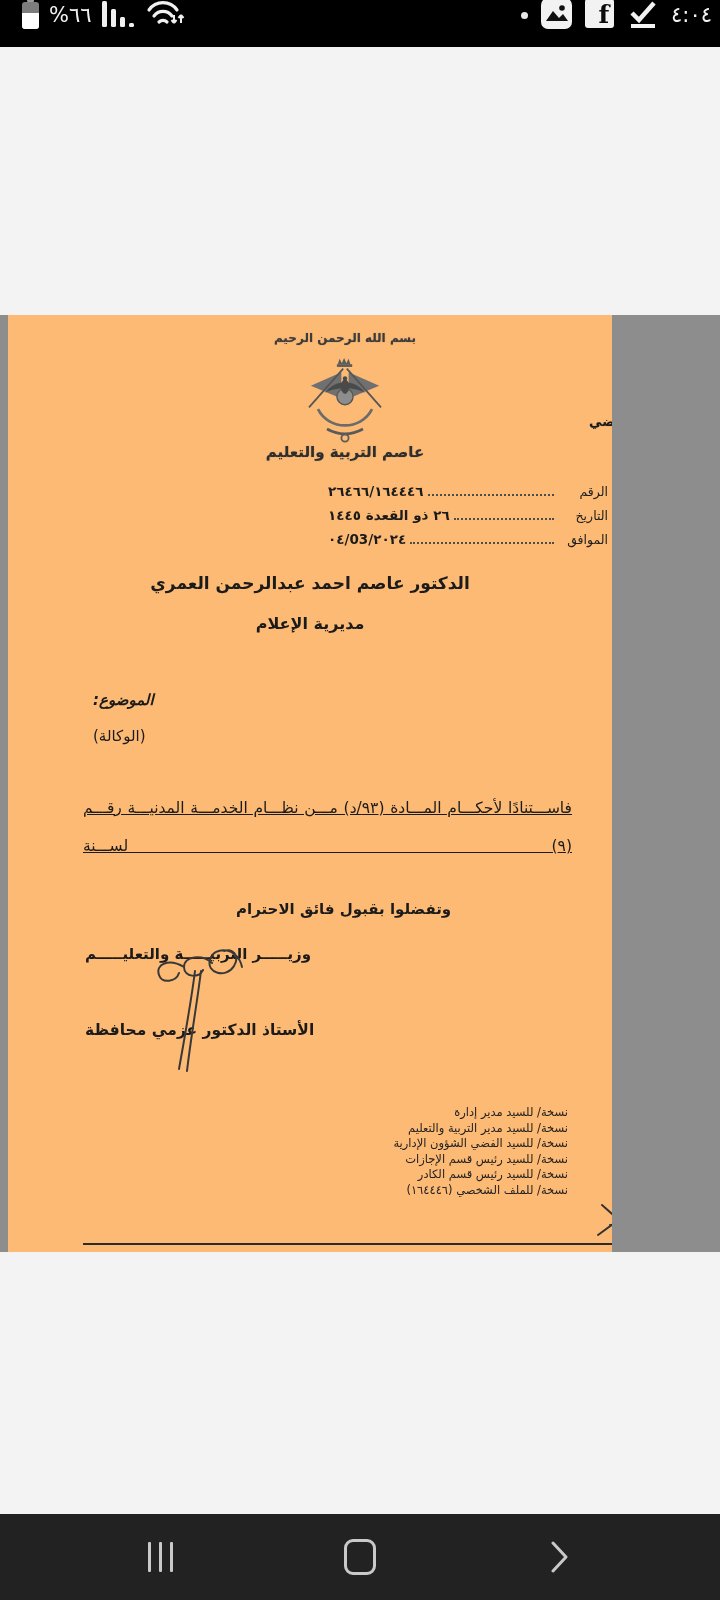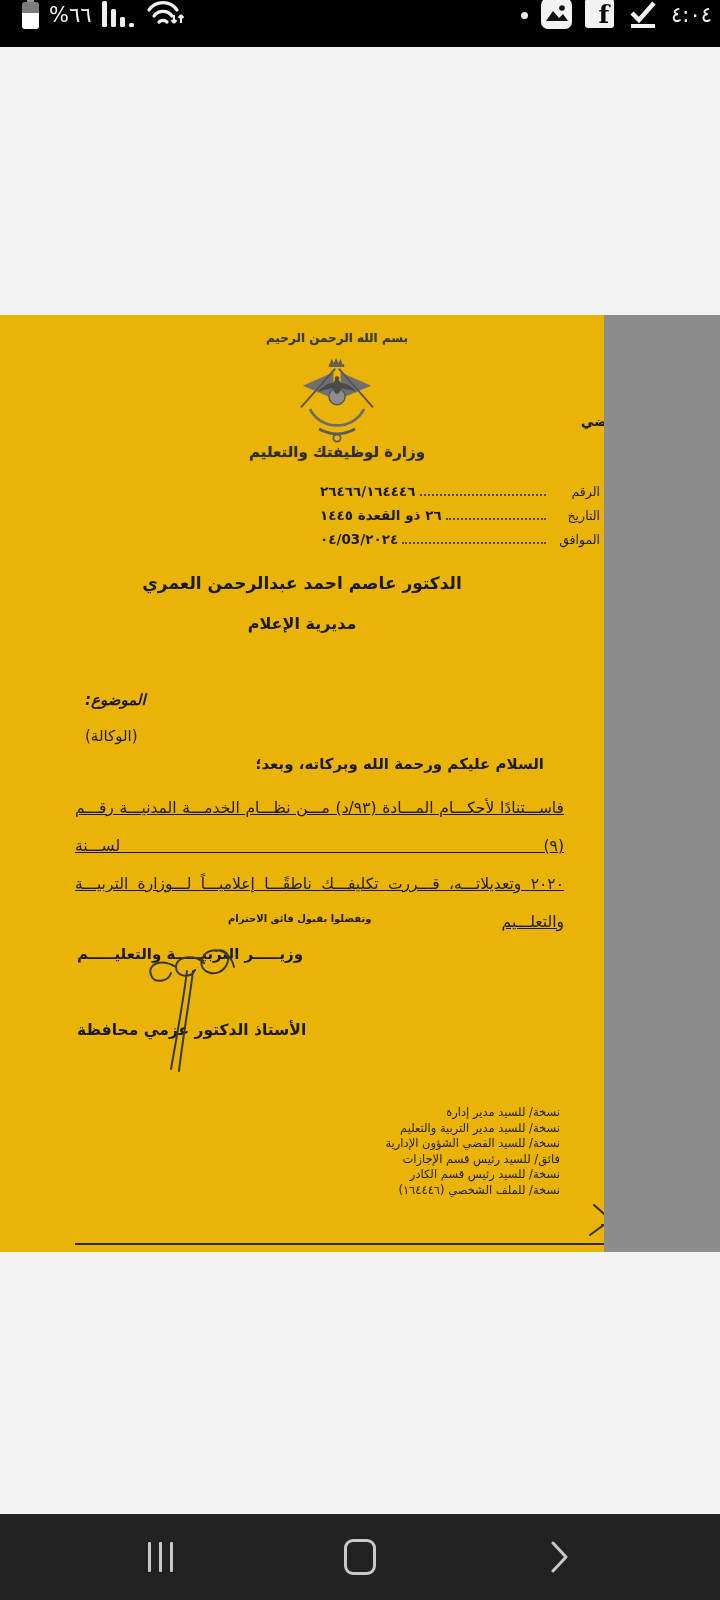--- a/index.html
+++ b/index.html
@@ -14,21 +14,21 @@
     box-sizing:border-box;padding:0 8px 16px 22px;z-index:50;
   }
   .sb-group{display:flex;align-items:center;gap:10px;}
   .sb-group.right{gap:13px;}
   .sb-text{color:#f2f2f2;font-size:21px;line-height:1;}
   .sb-dot{width:7px;height:7px;border-radius:50%;background:#e8e8e8;}
   
   .viewer{position:absolute;top:47px;left:0;right:0;bottom:86px;background:#f3f3f3;}
   .page-strip{position:absolute;top:268px;left:0;width:720px;height:937px;background:#8d8d8d;}
   .page{
-    position:absolute;left:0;top:0;width:604px;height:937px;background:#eab308;
+    position:absolute;left:8px;top:0;width:604px;height:937px;background:#fdba74;
     overflow:hidden;direction:rtl;color:#1b1b1b;
   }
   .abs{position:absolute;}
   .fuzz{text-shadow:0 0 1px rgba(60,60,60,.55);}
   
   .bismillah{top:16px;left:197px;width:280px;text-align:center;font-size:12px;color:#3c3c3c;font-weight:bold;}
   .emblem{top:42px;left:288px;width:98px;height:90px;filter:blur(.3px);}
   .ministry-name{top:128px;left:227px;width:220px;text-align:center;font-size:15px;font-weight:bold;color:#2e2e2e;}
   .jubilee{top:8px;left:572px;width:112px;text-align:center;color:#1a1a1a;}
   .jub-crown{display:block;margin:0 auto;}
@@ -47,21 +47,21 @@
   .addr1{top:258px;left:0;width:100%;text-align:center;font-size:17px;font-weight:bold;}
   .addr2{top:299px;left:0;width:100%;text-align:center;font-size:16px;font-weight:bold;}
   
   .subj-label{top:376px;left:85px;font-size:15px;font-weight:bold;direction:rtl;font-style:italic;}
   .subj-value{top:412px;left:85px;font-size:15px;font-weight:normal;direction:rtl;}
   
   .greeting{top:440px;right:60px;font-size:15px;font-weight:bold;}
   .body-text{top:474px;right:40px;left:75px;font-size:15.5px;line-height:38px;}
   .body-line{text-align:justify;text-align-last:justify;text-decoration:underline;}
   .body-line.last{text-align:right;text-align-last:right;}
-  .closing{top:585px;left:228px;font-size:10px;font-weight:bold;margin-top:13px;}
+  .closing{top:585px;left:228px;font-size:15px;font-weight:bold;}
   
   .minister-title{top:630px;left:77px;font-size:15px;font-weight:bold;}
   .sig-main{top:620px;left:130px;width:150px;height:140px;z-index:5;}
   .minister-name{top:706px;left:77px;font-size:15.5px;font-weight:bold;}
   
   .cc-list{top:790px;right:44px;text-align:right;font-size:11.5px;line-height:15.5px;color:#222;}
   .cc-scribble{top:832px;left:640px;width:52px;height:64px;}
   .footer-line{top:928px;left:75px;width:574px;height:2px;background:#2b2b2b;}
   .sig-bottom{top:878px;left:586px;width:110px;height:59px;z-index:6;}
   
@@ -146,21 +146,21 @@
         <line x1="88" y1="56" x2="50" y2="13" stroke="#555" stroke-width="2"></line>
         <circle cx="48" cy="44" r="9" fill="#8d8d8d" stroke="#555" stroke-width="1.5"></circle>
         <path d="M26,40 C36,24 60,24 70,40 C60,33 36,33 26,40 Z" fill="#4a4a4a"></path>
         <ellipse cx="48" cy="33" rx="4.5" ry="8" fill="#4a4a4a"></ellipse>
         <circle cx="48" cy="24" r="2.5" fill="#4a4a4a"></circle>
         <path d="M18,58 C24,70 36,76 48,76 C60,76 72,70 78,58" stroke="#6b6b6b" stroke-width="3" fill="none"></path>
         <path d="M28,80 q20,11 40,0" stroke="#5a5a5a" stroke-width="3" fill="none"></path>
         <circle cx="48" cy="90" r="4" fill="none" stroke="#5a5a5a" stroke-width="2"></circle>
       </svg>
 
-      <div class="abs ministry-name fuzz">وزارة لوظيفتك والتعليم</div>
+      <div class="abs ministry-name fuzz">عاصم التربية والتعليم</div>
 
       <div class="abs jubilee">
         <svg class="jub-crown" width="28" height="13" viewBox="0 0 28 13">
           <path d="M2,12 C2,5 6,2 9,6 M26,12 C26,5 22,2 19,6 M14,1 v6" stroke="#2a2a2a" stroke-width="1.8" fill="none" stroke-linecap="round"></path>
           <circle cx="14" cy="2" r="1.4" fill="#2a2a2a"></circle>
         </svg>
         <span class="jub-num jub-2">2</span>
         <span class="jub-num jub-5">5</span>
         <div class="jub-title fuzz">اليوبيل الفضي</div>
         <div class="jub-years" dir="rtl">١٩٩٩ . ٢٠٢٤</div>
@@ -183,41 +183,39 @@
           <span class="ref-value">٢٠٢٤/03/٠٤</span>
         </div>
       </div>
 
       <div class="abs addr1">الدكتور عاصم احمد عبدالرحمن العمري</div>
       <div class="abs addr2">مديرية الإعلام</div>
 
       <div class="abs subj-label">الموضوع:</div>
       <div class="abs subj-value">(الوكالة)</div>
 
-      <div class="abs greeting">السلام عليكم ورحمة الله وبركاته، وبعد؛</div>
       <div class="abs body-text">
         <div class="body-line">فاســـتنادًا لأحكـــام المـــادة (٩٣/د) مـــن نظـــام الخدمـــة المدنيـــة رقـــم (٩) لســـنة</div>
-        <div class="body-line">٢٠٢٠ وتعديلاتـــه، قـــررت تكليفـــك ناطقًـــا إعلاميـــاً لـــوزارة التربيـــة والتعلـــيم</div>
       </div>
       <div class="abs closing">وتفضلوا بقبول فائق الاحترام</div>
 
       <div class="abs minister-title">وزيـــــر التربيـــــة والتعليـــــم</div>
       <svg class="abs sig-main" viewBox="0 0 150 140">
         <path d="M104,32 C100,12 76,10 72,25 C68,38 88,44 96,31 C102,21 95,13 86,16
                  M74,28 C64,19 46,21 46,32 C46,42 61,44 65,35
                  M57,36 C53,68 47,100 41,134 M63,36 C59,68 53,102 49,136
                  M46,32 C31,23 17,29 21,40 C24,49 38,47 41,38" stroke="#383838" stroke-width="2" fill="none" stroke-linecap="round"></path>
       </svg>
       <div class="abs minister-name">الأستاذ الدكتور عزمي محافظة</div>
 
       <div class="abs cc-list">
         <div>نسخة/ للسيد مدير إدارة</div>
         <div>نسخة/ للسيد مدير التربية والتعليم</div>
         <div>نسخة/ للسيد الفضي الشؤون الإدارية</div>
-        <div>فائق/ للسيد رئيس قسم الإجازات</div>
+        <div>نسخة/ للسيد رئيس قسم الإجازات</div>
         <div>نسخة/ للسيد رئيس قسم الكادر</div>
         <div>نسخة/ للملف الشخصي (١٦٤٤٤٦)</div>
       </div>
       <svg class="abs cc-scribble" viewBox="0 0 52 64">
         <path d="M8,28 C4,12 22,6 26,16 C30,26 16,32 12,26 M26,16 C36,8 47,14 43,24 C39,34 27,36 20,32 M20,32 C28,44 21,57 10,55" stroke="#3a3a3a" stroke-width="2" fill="none" stroke-linecap="round"></path>
       </svg>
 
       <div class="abs footer-line"></div>
       <svg class="abs sig-bottom" viewBox="0 0 110 59">
         <path d="M4,42 L42,14 M8,12 L46,46 M16,32 L50,38

